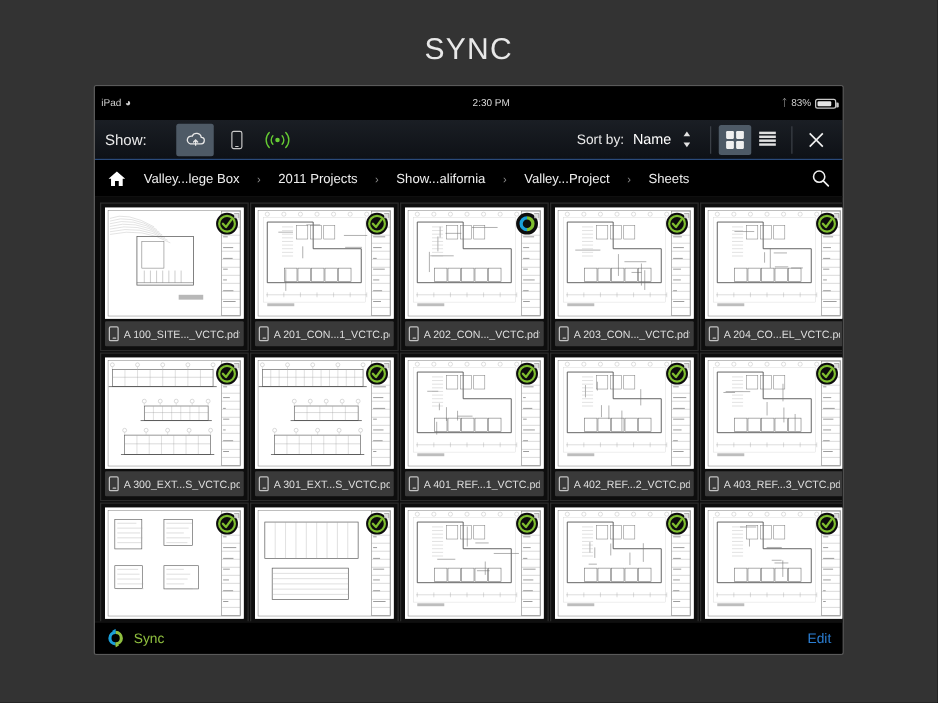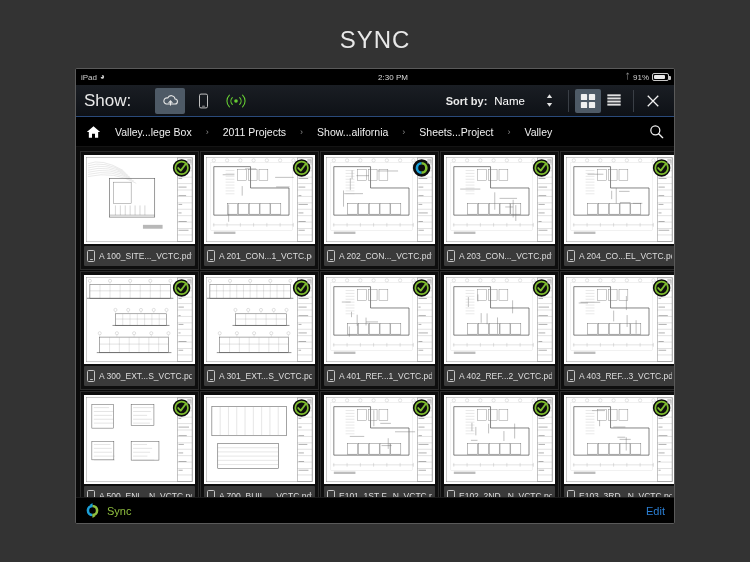--- a/index.html
+++ b/index.html
@@ -28,21 +28,21 @@
     background: #000;
     border: 1px solid #5a5a5a;
     border-radius: 2px;
     overflow: hidden;
     display: flex;
     flex-direction: column;
   }
 
   
   .statusbar {
-    height: 16px;
+    height: 27px;
     background: #000;
     color: #cfcfcf;
     font-size: 8px;
     display: flex;
     align-items: center;
     padding: 0 5px;
     flex: 0 0 auto;
     position: relative;
   }
   .sb-left { display: flex; align-items: center; gap: 3px; }
@@ -73,31 +73,31 @@
   
   .toolbar {
     height: 32px;
     background: linear-gradient(#1a1e24, #0e1116);
     border-bottom: 1px solid #2a4a7a;
     display: flex; align-items: center;
     padding: 0 8px;
     flex: 0 0 auto;
     color: #e6e6e6;
   }
-  .tb-label { font-size: 17px; color: #e9e9e9; margin-right: 24px; }
+  .tb-label { font-size: 12px; color: #e9e9e9; margin-right: 24px; }
   .show-btn {
     width: 30px; height: 26px;
     display: flex; align-items: center; justify-content: center;
     border-radius: 2px;
     margin-right: 3px;
   }
   .show-btn.sel { background: #4e5a66; }
   .tb-spacer { flex: 1 1 auto; }
-  .sortby { font-size: 11px; color: #e9e9e9; margin-right: 7px; font-weight: bold; }
-  .sortval { font-size: 11.5px; color: #ffffff; margin-right: 20px; }
+  .sortby { font-size: 11px; color: #e9e9e9; margin-right: 7px; }
+  .sortval { font-size: 11.5px; color: #ffffff; margin-right: 8px; }
   .stepper {
     display: flex; flex-direction: column; align-items: center;
     justify-content: center; gap: 1px; margin-right: 8px;
   }
   .divider-v { width: 1px; height: 22px; background: #3a3f46; margin: 0 6px; }
   .view-btn {
     width: 26px; height: 24px;
     display: flex; align-items: center; justify-content: center;
     border-radius: 2px;
   }
@@ -208,21 +208,21 @@
 <div id="device">
 
   <div class="statusbar">
     <div class="sb-left">
       <span>iPad</span>
       <span class="wifi-glyph">◕</span>
     </div>
     <div class="sb-center">2:30 PM</div>
     <div class="sb-right">
       <span class="bt-glyph">ᛏ</span>
-      <span>91%</span>
+      <span>83%</span>
       <span class="batt">
         <span class="batt-fill" id="batt-fill" style="width: 10.79px;"></span>
       </span>
     </div>
   </div>
 
   <div class="toolbar">
     <span class="tb-label">Show:</span>
 
     <div class="show-btn sel">
@@ -293,23 +293,23 @@
       <svg width="15" height="14" viewBox="0 0 18 16">
         <path d="M9 1 L17 8 L14.6 8 L14.6 15 L10.8 15 L10.8 10.2 L7.2 10.2 L7.2 15 L3.4 15 L3.4 8 L1 8 Z" fill="#ffffff"></path>
       </svg>
     </span>
     <span class="crumb">Valley...lege Box</span>
     <span class="crumb-sep">›</span>
     <span class="crumb">2011 Projects</span>
     <span class="crumb-sep">›</span>
     <span class="crumb">Show...alifornia</span>
     <span class="crumb-sep">›</span>
-    <span class="crumb">Sheets...Project</span>
+    <span class="crumb">Valley...Project</span>
     <span class="crumb-sep">›</span>
-    <span class="crumb">Valley</span>
+    <span class="crumb">Sheets</span>
     <span class="bc-spacer"></span>
     <span style="display:flex;">
       <svg width="15" height="15" viewBox="0 0 18 18">
         <circle cx="7.6" cy="7.6" r="5.4" fill="none" stroke="#f0f0f0" stroke-width="1.5"></circle>
         <path d="M11.6 11.6 L16.4 16.4" stroke="#f0f0f0" stroke-width="1.6" stroke-linecap="round"></path>
       </svg>
     </span>
   </div>
 
   <div class="gridwrap">

